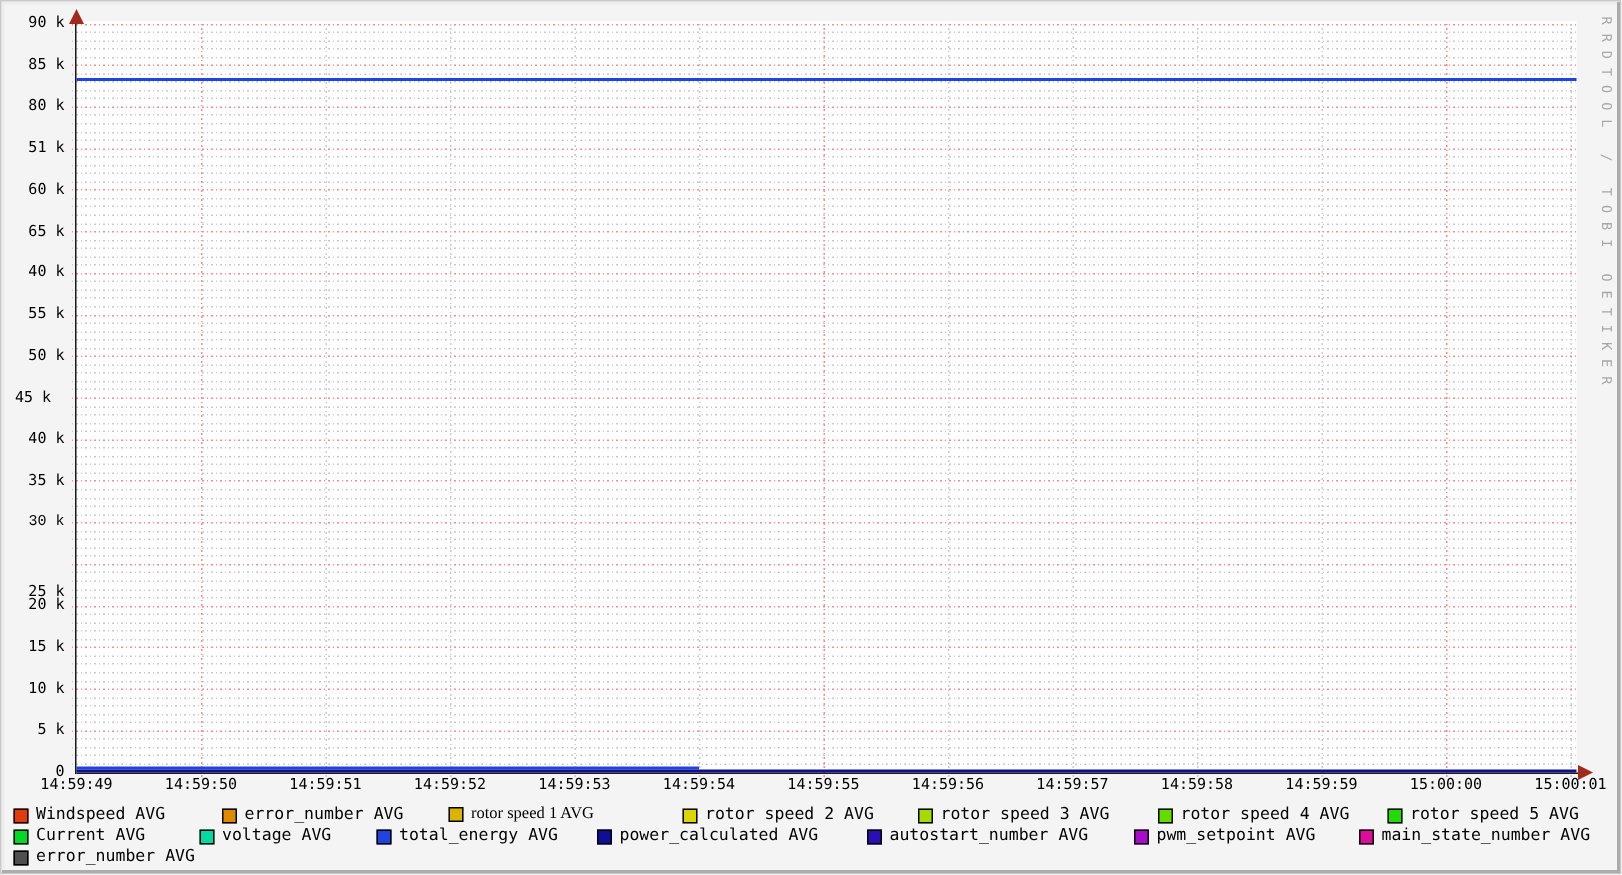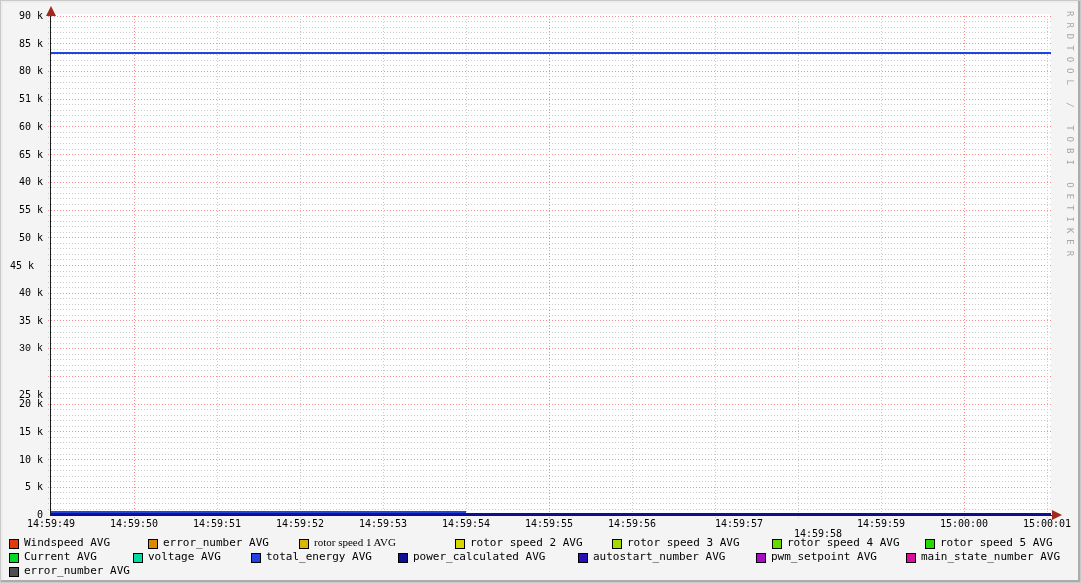--- a/index.html
+++ b/index.html
@@ -167,22 +167,22 @@
       <div class="ylabel" style="top: 36.7222px;">85 k</div>
       <div class="ylabel" style="top: 9px;">90 k</div>
       <div class="xlabel" style="left: 10px;">14:59:49</div>
       <div class="xlabel" style="left: 93px;">14:59:50</div>
       <div class="xlabel" style="left: 176px; text-align: center;">14:59:51</div>
       <div class="xlabel" style="left: 259px;">14:59:52</div>
       <div class="xlabel" style="left: 342px;">14:59:53</div>
       <div class="xlabel" style="left: 425px;">14:59:54</div>
       <div class="xlabel" style="left: 508px;">14:59:55</div>
       <div class="xlabel" style="left: 591px;">14:59:56</div>
-      <div class="xlabel" style="left: 698px;">14:59:57</div>
-      <div class="xlabel" style="left: 777px; margin-top: 10px;">14:59:58</div>
+      <div class="xlabel" style="left: 674px;">14:59:57</div>
+      <div class="xlabel" style="left: 757px;">14:59:58</div>
       <div class="xlabel" style="left: 840px;">14:59:59</div>
       <div class="xlabel" style="left: 923px;">15:00:00</div>
       <div class="xlabel" style="left: 1006px;">15:00:01</div>
       <div class="series-line" style="left: 50px; width: 1000px; top: 51.2567px; background: rgb(32, 68, 223);"></div>
       <div class="series-line" style="left: 50px; width: 415px; top: 510.059px; background: rgb(32, 68, 223);"></div>
       <div class="series-line" style="left: 50px; width: 1000px; top: 512px; background: rgb(14, 14, 150);"></div>
     </div>
   <div id="y-axis"></div>
   <div id="x-axis"></div>
   <div id="arrow-up"></div>

